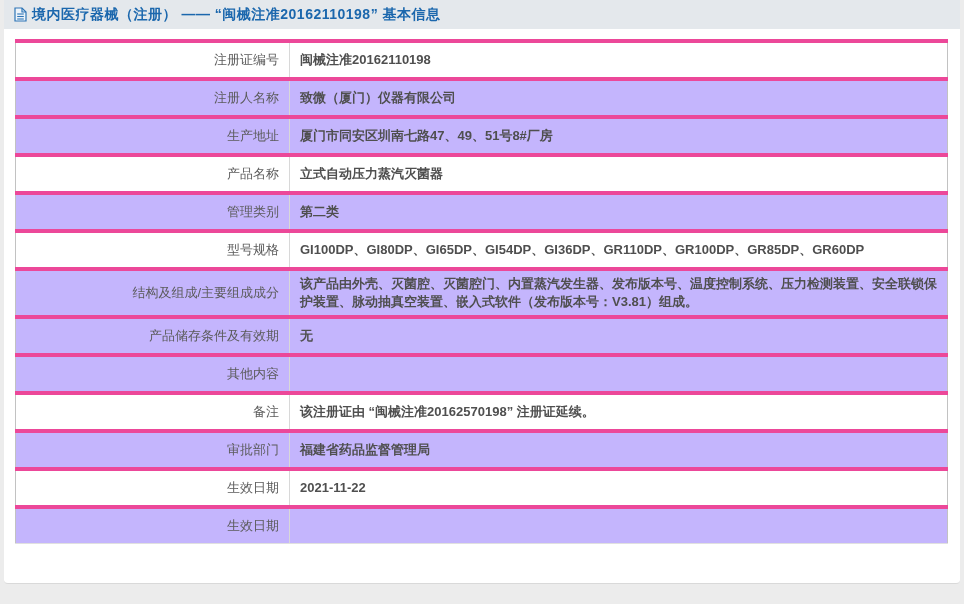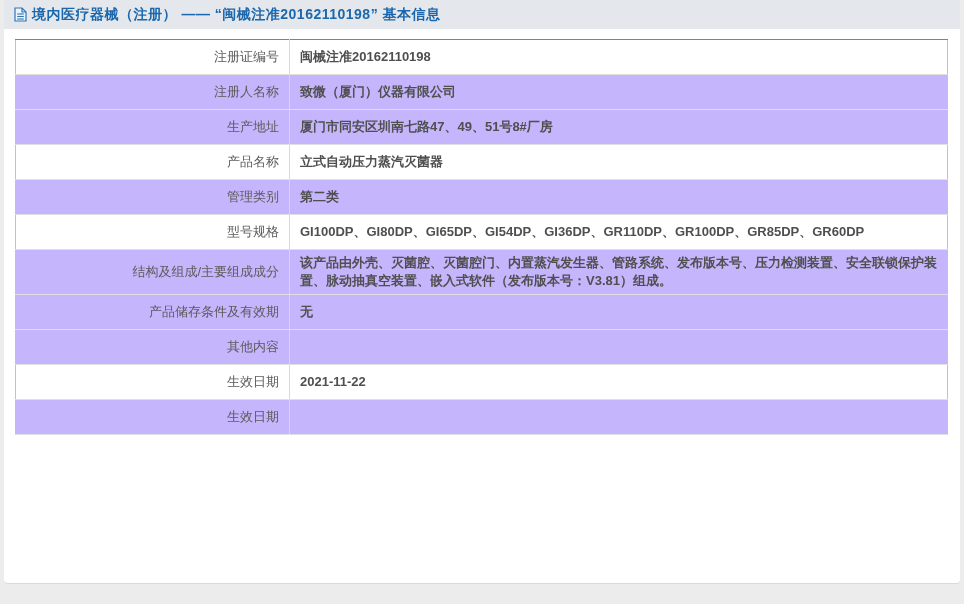--- a/index.html
+++ b/index.html
@@ -37,21 +37,21 @@
   }
   table.info {
     border-collapse: collapse;
     table-layout: fixed;
     width: 933px;
     margin: 10px 0 0 11px;
     font-size: 13px;
     border: 1px solid #c2c2c2;
   }
   table.info td {
-    border-top: 1px solid #ec4899;
+    border-top: 4px solid #ec4899;
     border-bottom: 1px solid #e0e0e0;
     height: 26px;
     line-height: 18px;
     vertical-align: middle;
     padding: 4px 10px;
     background: #ffffff;
   }
   table.info tr.alt td { background: #c4b5fd; }
   td.label {
     width: 253px;
@@ -105,29 +105,37 @@
         <tr class="alt">
     <td class="label"><span>管理类别</span></td>
     <td class="value">第二类</td>
   </tr>
         <tr>
     <td class="label"><span>型号规格</span></td>
     <td class="value">GI100DP、GI80DP、GI65DP、GI54DP、GI36DP、GR110DP、GR100DP、GR85DP、GR60DP</td>
   </tr>
         <tr class="alt">
     <td class="label"><span>结构及组成/主要组成成分</span></td>
-    <td class="value">该产品由外壳、灭菌腔、灭菌腔门、内置蒸汽发生器、管路系统、发布版本号、压力检测装置、安全联锁保护装置、脉动抽真空装置、嵌入式软件（发布版本号：V3.81）组成。</td>
+    <td class="value">该产品由外壳、灭菌腔、灭菌腔门、内置蒸汽发生器、发布版本号、温度控制系统、压力检测装置、安全联锁保护装置、脉动抽真空装置、嵌入式软件（发布版本号：V3.81）组成。</td>
   </tr>
         <tr class="alt">
     <td class="label"><span>产品储存条件及有效期</span></td>
     <td class="value">无</td>
   </tr>
         <tr class="alt">
     <td class="label"><span>其他内容</span></td>
     <td class="value"></td>
+  </tr>
+        <tr>
+    <td class="label"><span>备注</span></td>
+    <td class="value">该注册证由 “闽械注准20162570198” 注册证延续。</td>
+  </tr>
+        <tr class="alt">
+    <td class="label"><span>审批部门</span></td>
+    <td class="value">福建省药品监督管理局</td>
   </tr>
         <tr>
     <td class="label"><span>生效日期</span></td>
     <td class="value">2021-11-22</td>
   </tr>
         <tr class="alt">
     <td class="label"><span>生效日期</span></td>
     <td class="value"></td>
   </tr>
       </tbody>

